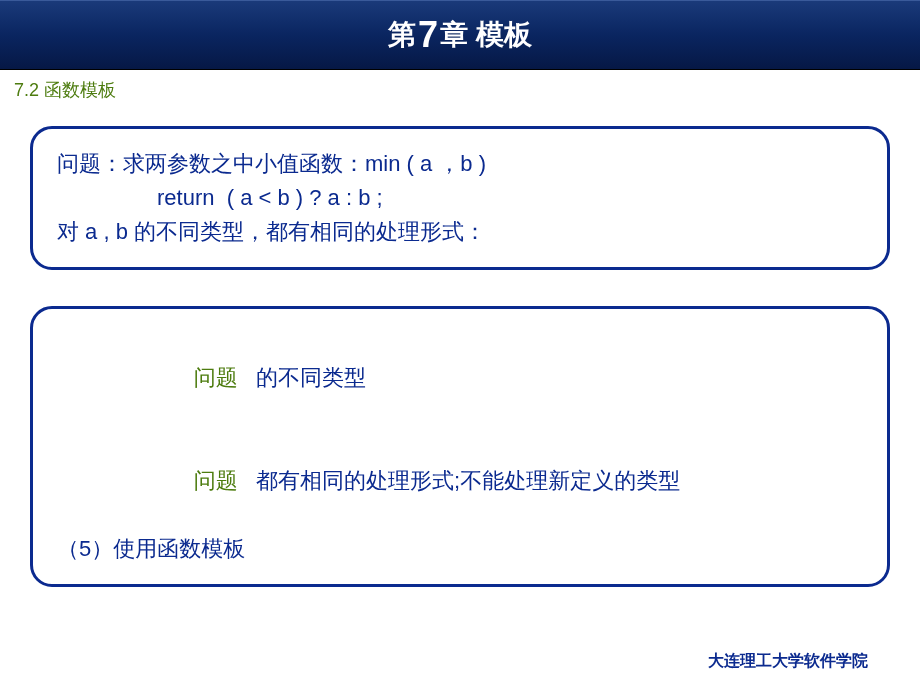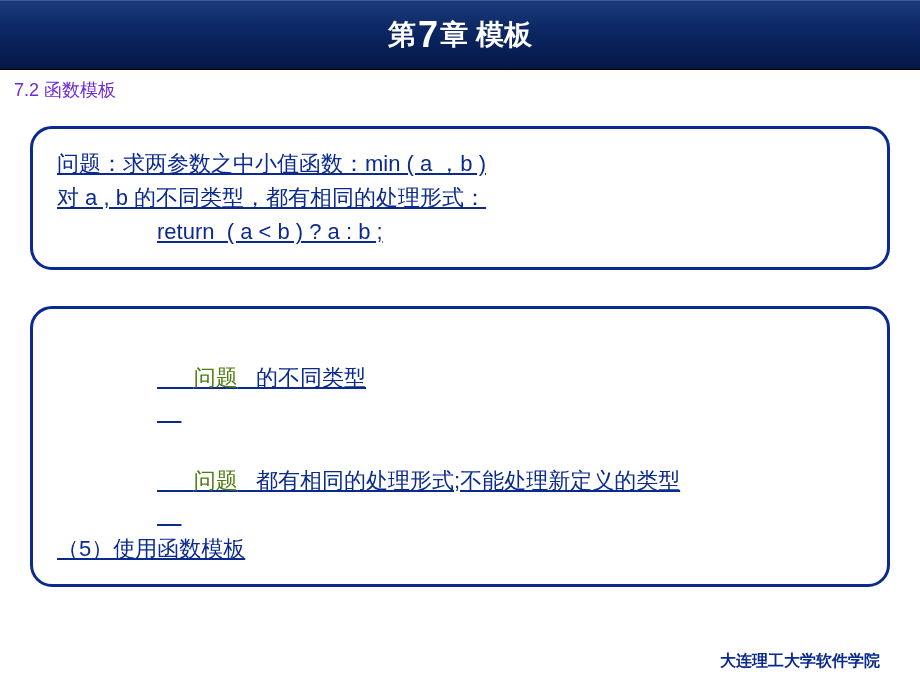--- a/index.html
+++ b/index.html
@@ -25,76 +25,75 @@
       font-size: 28px;
       font-weight: bold;
       border-top: 1px solid #3a5a9a;
       border-bottom: 1px solid #000;
     }
     .title-bar .big-num {
       font-size: 36px;
       margin: 0 2px;
     }
     .section-label {
-      color: #6d28d9;
+      color: #4d7c0f;
       font-size: 18px;
       padding: 8px 0 0 14px;
       font-weight: normal;
     }
     .content-area {
       padding: 24px 30px 0 30px;
     }
     .box {
       border: 3px solid #0b2a8f;
       border-radius: 22px;
       padding: 18px 24px;
       margin-bottom: 36px;
       color: #0b2a8f;
       font-size: 22px;
       line-height: 1.55;
     }
     .box .line {
       white-space: pre;
-      text-decoration: underline;
     }
     .red-text {
       color: #4d7c0f;
     }
     .indent-2 {
       padding-left: 100px;
     }
     .indent-3 {
       padding-left: 100px;
     }
     .footer {
       position: absolute;
       bottom: 18px;
-      right: 40px;
+      right: 52px;
       color: #0b2a8f;
       font-size: 16px;
       font-weight: bold;
     }
   </style>
 </head>
 <body>
 
 <div class="title-bar">
   <span>第</span>
     <span class="big-num">7</span>
     <span>章 模板</span>
 </div>
 
 <div class="section-label">7.2 函数模板</div>
 
 <div class="content-area">
 
   <div class="box">
     <div class="line">问题：求两参数之中小值函数：min ( a ，b )</div>
+    <div class="line indent-2">return  ( a &lt; b ) ? a : b ;</div>
     <div class="line">对 a , b 的不同类型，都有相同的处理形式：</div>
-    <div class="line indent-2">return  ( a &lt; b ) ? a : b ;</div>
   </div>
 
   <div class="box">
     <div class="line indent-3">
       <span class="red-text">问题</span>&nbsp;&nbsp;&nbsp;<span>的不同类型</span>
     </div>
     <div class="line indent-3">
       <span class="red-text">问题</span>&nbsp;&nbsp;&nbsp;<span>都有相同的处理形式;不能处理新定义的类型</span>
     </div>
     <div class="line">（5）使用函数模板</div>

